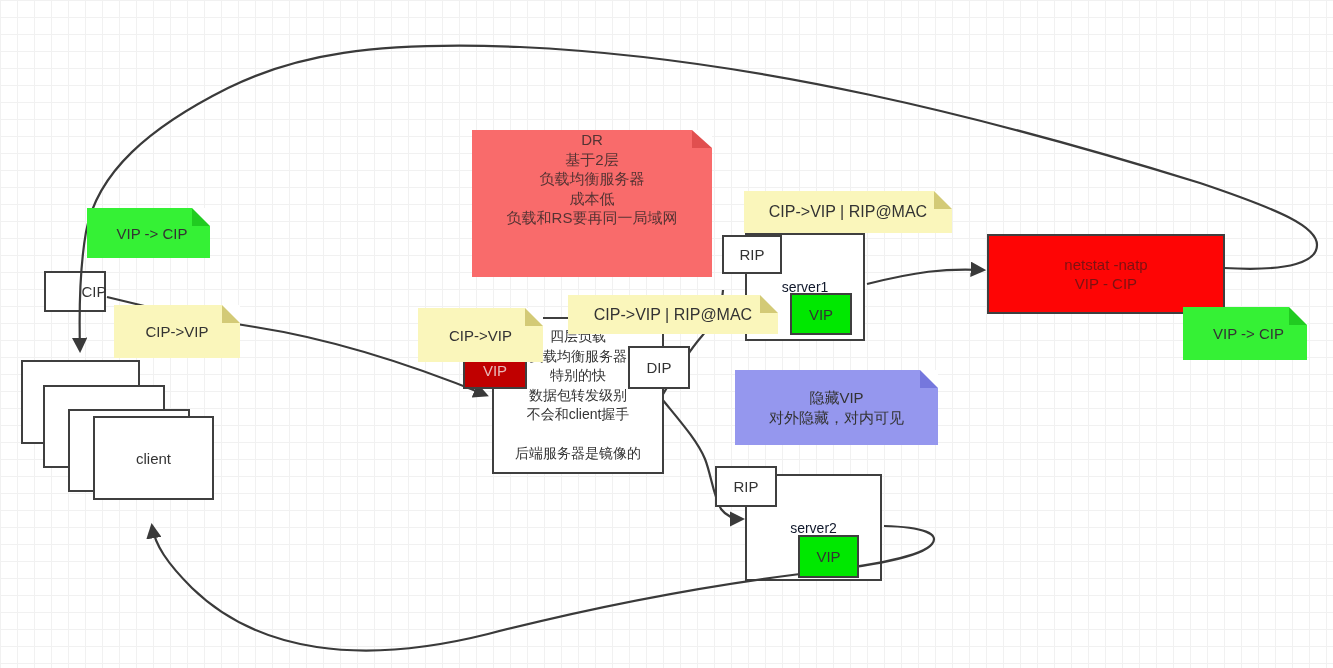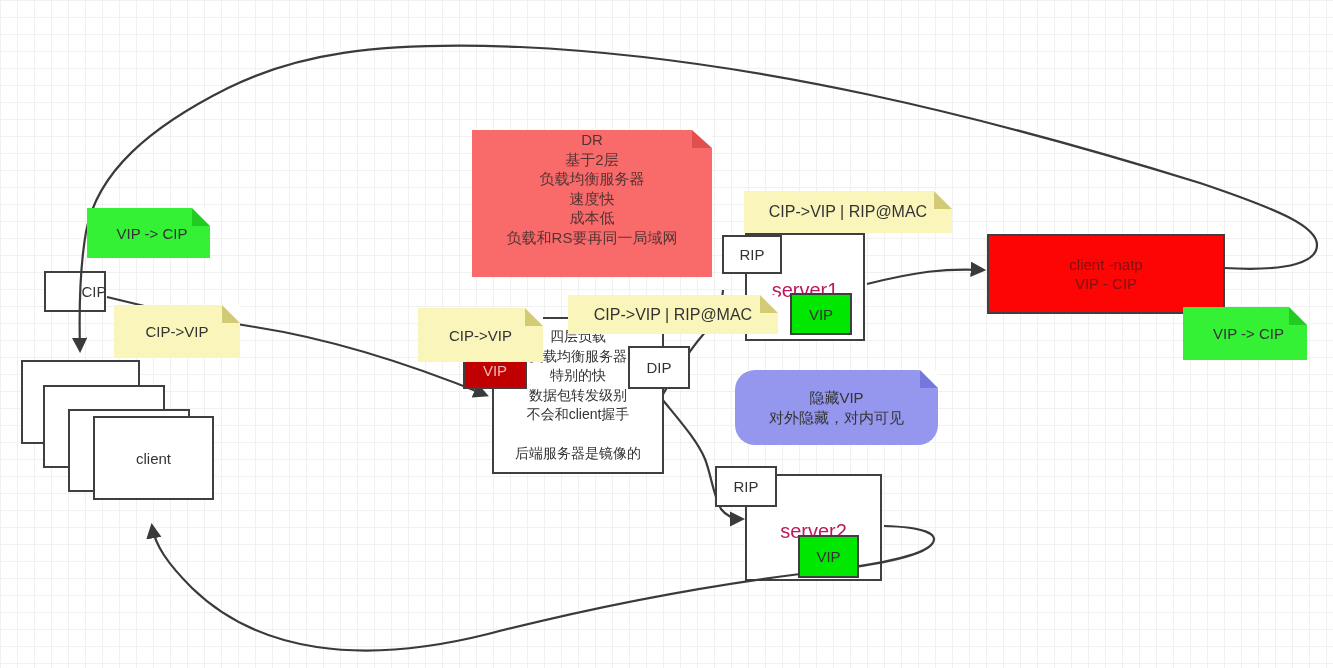--- a/index.html
+++ b/index.html
@@ -12,24 +12,24 @@
   #edges-under{z-index:1;} #edges-over{z-index:3;}
   .edge{fill:none;stroke:#3a3a3a;stroke-width:2.2px;}
   .box{position:absolute;background:#fff;border:2.4px solid #3f3f3f;box-sizing:border-box;
     display:flex;align-items:center;justify-content:center;font-size:15px;color:#333;z-index:2;}
   .note{position:absolute;z-index:5;display:flex;align-items:center;justify-content:center;
     font-size:15px;color:#333;box-sizing:border-box;text-align:center;}
   .fold{position:absolute;top:0;right:0;width:0;height:0;border-top:18px solid #ffffff;}
   .note-yellow{background:#faf6bb;margin-top:12px;} .note-yellow .fold{border-left:18px solid #d3ca76;}
   .note-green{background:#35f135;padding-left:7px;} .note-green .fold{border-left:18px solid #21cb21;}
   .note-red{background:#f96b6b;} .note-red .fold{border-left:20px solid #e14f4f;}
-  .note-purple{background:#9597ee;border-radius:20px;} .note-purple .fold{border-left:18px solid #7577dd;}
+  .note-purple{background:#9597ee;} .note-purple .fold{border-left:18px solid #7577dd;}
   .lines{display:block;text-align:center;line-height:19.5px;}
   .lines span{display:block;min-height:19.5px;}
-  .srv-label{position:absolute;left:0;right:0;text-align:center;font-size:20px;color:#be185d;}
+  .srv-label{position:absolute;left:0;right:0;text-align:center;font-size:14px;color:#0f172a;}
   .vip-green{background:#00e800;border:2.4px solid #3f3f3f;box-sizing:border-box;position:absolute;
     display:flex;align-items:center;justify-content:center;font-size:15px;color:#333;z-index:4;}
   .vip-red{background:#c00000;color:#e8b8b8;}
   .netstat{background:#fe0505;color:#7c1212;font-size:15px;}
 </style>
 </head>
 <body>
 
 <div class="canvas">
 
@@ -91,42 +91,41 @@
   </div>
   <div class="vip-green" style="left:798px;top:535px;width:61px;height:43px;">
     <span>VIP</span>
   </div>
   <div class="box" style="left:715px;top:466px;width:62px;height:41px;">
     <span>RIP</span>
   </div>
 
   <div class="box netstat" style="left:987px;top:234px;width:238px;height:80px;">
     <span class="lines">
-      <span>client -natp</span>
+      <span>netstat -natp</span>
       <span>VIP - CIP</span>
     </span>
   </div>
 
   <svg id="edges-over" class="edges">
     <defs>
       <marker id="arrowO" viewBox="0 0 10 10" refX="8" refY="5" markerWidth="7" markerHeight="7" orient="auto-start-reverse">
         <path d="M0,0 L10,5 L0,10 z" fill="#3a3a3a"></path>
       </marker>
     </defs>
     <path class="edge" d="M1224 268 C 1292 272, 1317 261, 1317 245 C 1317 227, 1283 211, 1200 183 C 990 118, 755 58, 520 47 C 372 41, 295 55, 228 88 C 150 127, 97 172, 86 232 C 79 272, 79 312, 80 350" marker-end="url(#arrowO)"></path>
     <path class="edge" d="M884 526 C 924 527, 940 534, 932 544 C 922 557, 872 566, 800 574 C 690 588, 590 608, 488 634 C 360 666, 258 652, 192 588 C 167 563, 155 545, 152 526" marker-end="url(#arrowO)"></path>
   </svg>
 
   <div class="note note-red lines" style="left:472px;top:130px;width:240px;height:147px;color:#553333;">
     <i class="fold"></i>
     <span class="lines">
       <span>DR</span>
       <span>基于2层</span>
       <span>负载均衡服务器</span>
-      <span>速度快</span>
       <span>成本低</span>
       <span>负载和RS要再同一局域网</span>
     </span>
   </div>
 
   <div class="note note-green" style="left:87px;top:208px;width:123px;height:50px;">
     <i class="fold"></i>
     <span>VIP -&gt; CIP</span>
   </div>
 

